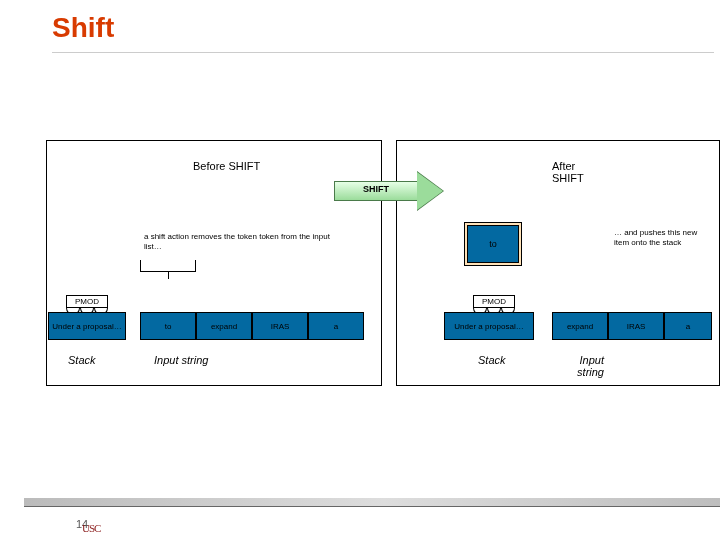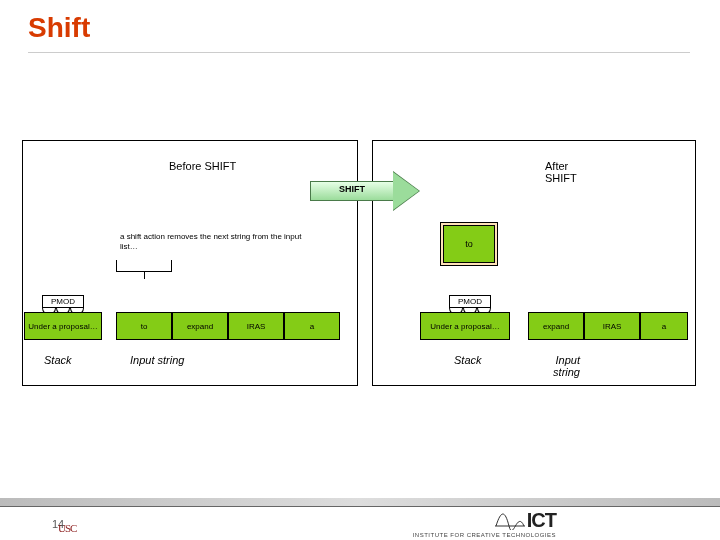--- a/index.html
+++ b/index.html
@@ -9,20 +9,21 @@
     height: 540px;
     font-family: Arial, sans-serif;
     background: #fff;
     overflow: hidden;
     position: relative;
   }
   .slide {
     position: relative;
     width: 580px;
     height: 540px;
+    margin-left: 24px;
   }
   .title {
     position: absolute;
     left: 28px;
     top: 12px;
     font-family: "Trebuchet MS", Arial, sans-serif;
     font-size: 28px;
     font-weight: bold;
     color: #d83b01;
   }
@@ -92,21 +93,21 @@
     font-size: 9px;
     font-weight: bold;
     color: #000;
   }
 
   
   .cell {
     position: absolute;
     border: 1px solid #000;
     box-sizing: border-box;
-    background: #84cc16;
+    background: #0369a1;
     display: flex;
     align-items: center;
     justify-content: center;
     font-size: 8px;
     text-align: center;
   }
   .cell.orange { background: #ffe2b8; }
 
   
   .bracket {
@@ -222,30 +223,30 @@
 <div class="slide">
 
   <div class="title">Shift</div>
   <div class="title-underline"></div>
 
   <div class="panel left"></div>
 
   <div class="panel right"></div>
 
   <div class="label" style="left:150px; top:160px;padding-left:19px;">Before SHIFT</div>
-  <div class="label" style="left:545px; top:160px;">After SHIFT</div>
+  <div class="label" style="left:528px; top:160px;">After SHIFT</div>
 
   <div class="shift-arrow">
     <div class="head-outline"></div>
     <div class="shaft"></div>
     <div class="head"></div>
     <div class="text">SHIFT</div>
   </div>
 
-  <div class="label small" style="left:120px; top:232px; width:190px; line-height:1.25;">a shift action removes the next string from the input list…</div>
+  <div class="label small" style="left:120px; top:232px; width:190px; line-height:1.25;">a shift action removes the token token from the input list…</div>
 
   <div class="bracket" style="left:116px; top:260px; width:56px;">
     <div class="stem"></div>
   </div>
 
   <div class="pmod-wrap" style="left:27px; top:290px;">
     <span class="pmod-box">PMOD</span>
     <div class="arc-row">
       <div class="arc"></div>
       <div class="arc"></div>
@@ -258,20 +259,21 @@
   <div class="cell" style="left:172px; top:312px; width:56px; height:28px;">expand</div>
   <div class="cell" style="left:228px; top:312px; width:56px; height:28px;">IRAS</div>
   <div class="cell" style="left:284px; top:312px; width:56px; height:28px;">a</div>
 
   <div class="label italic" style="left:44px; top:354px; font-size:11px;">Stack</div>
   <div class="label italic" style="left:130px; top:354px; font-size:11px;">Input string</div>
 
   <div class="cell orange" style="left:440px; top:222px; width:58px; height:44px; font-size:9px; border:1px solid #000;"></div>
   <div class="cell" style="left:443px; top:225px; width:52px; height:38px; font-size:9px; border:1px solid #000;">to</div>
 
+  <div class="label small" style="left:590px; top:228px; width:96px; line-height:1.25;">… and pushes this new item onto the stack</div>
 
   <div class="pmod-wrap" style="left:434px; top:290px;">
     <span class="pmod-box">PMOD</span>
     <div class="arc-row">
       <div class="arc"></div>
       <div class="arc"></div>
       <div class="arc"></div>
     </div>
   </div>
   <div class="cell" style="left:420px; top:312px; width:90px; height:28px;">Under a proposal…</div>
@@ -280,23 +282,14 @@
   <div class="cell" style="left:584px; top:312px; width:56px; height:28px;">IRAS</div>
   <div class="cell" style="left:640px; top:312px; width:48px; height:28px;">a</div>
 
   <div class="label italic" style="left:454px; top:354px; font-size:11px;">Stack</div>
   <div class="label italic" style="left:540px; top:354px; font-size:11px;">Input string</div>
 
   <div class="footer-band"></div>
   <div class="footer-line"></div>
   <div class="page-num">14</div>
   <div class="usc-logo">USC</div>
-  <div class="ict-logo">
-    <span class="icon">
-      <svg width="30" height="24" viewBox="0 0 30 24">
-        <path d="M1 20 C6 4, 10 4, 14 20 C18 36, 22 4, 29 20" stroke="#333" stroke-width="1" fill="none"></path>
-        <line x1="0" y1="20" x2="30" y2="20" stroke="#333" stroke-width="1"></line>
-      </svg>
-    </span><span class="txt">ICT</span>
-    <div class="sub">INSTITUTE FOR CREATIVE TECHNOLOGIES</div>
-  </div>
 
 </div>
 
 </body></html>

